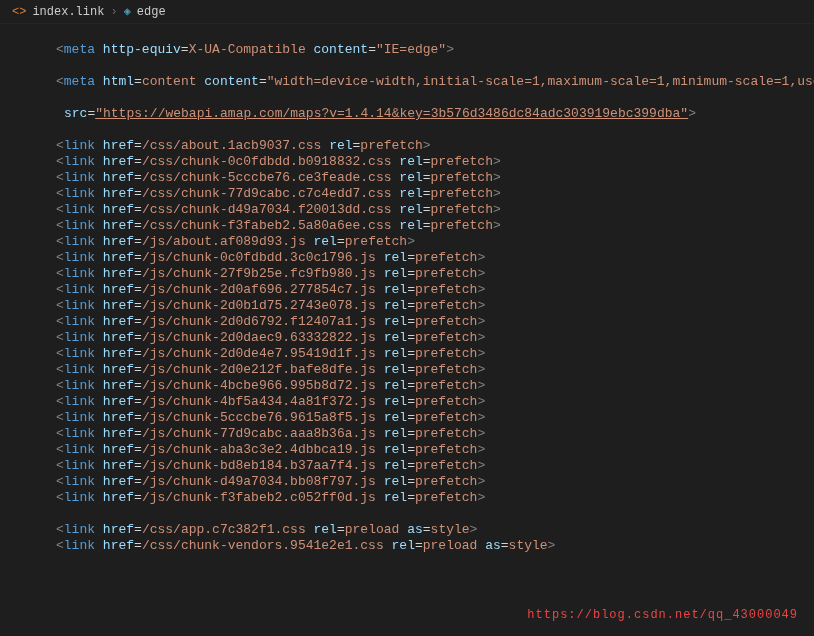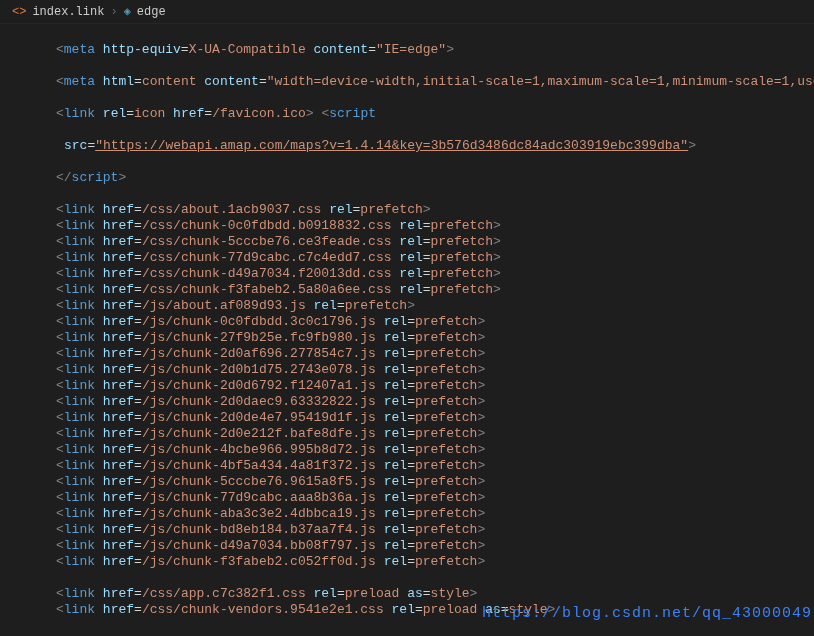--- a/index.html
+++ b/index.html
@@ -11,39 +11,37 @@
 .line{padding:0 16px;height:16px}
 .indent2{padding-left:56px}
 .indent3{padding-left:64px}
 .t{color:#808080}
 .tn{color:#569cd6}
 .an{color:#9cdcfe}
 .av{color:#ce9178}
 .eq{color:#d4d4d4}
 .tx{color:#d4d4d4}
 .ustr{color:#ce9178;text-decoration:underline}
-.watermark{position:absolute;right:2px;bottom:14px;color:#3b82f6;font-size:15px;letter-spacing:1px}
+.watermark{position:absolute;right:16px;bottom:14px;color:#ef4444;font-size:12px;letter-spacing:1px}
 </style>
 </head>
 <body>
 
 <div class="breadcrumb">
   <span style="color:#e37933">&lt;&gt;</span>
   <span>index.link</span>
   <span class="chev">›</span>
   <span class="tag-ico">◈</span>
   <span>edge</span>
 </div>
 
 <div class="editor">
 <div class="line indent2"><span class="t">&lt;</span><span class="tn">meta</span> <span class="an">http-equiv</span><span class="eq">=</span><span class="av">X-UA-Compatible</span> <span class="an">content</span><span class="eq">=</span><span class="av">"IE=edge"</span><span class="t">&gt;</span></div>
 <div class="line indent2"><span class="t">&lt;</span><span class="tn">meta</span> <span class="an">html</span><span class="eq">=</span><span class="av">content</span> <span class="an">content</span><span class="eq">=</span><span class="av">"width=device-width,initial-scale=1,maximum-scale=1,minimum-scale=1,user-scalable=no"</span></div>
-<div class="line indent2"><span class="t">&lt;</span><span class="tn">link</span> <span class="an">rel</span><span class="eq">=</span><span class="av">icon</span> <span class="an">href</span><span class="eq">=</span><span class="av">/favicon.ico</span><span class="t">&gt;</span> <span class="t">&lt;</span><span class="tn">script</span></div>
 <div class="line indent3"><span class="an">src</span><span class="eq">=</span><span class="ustr">"https://webapi.amap.com/maps?v=1.4.14&amp;key=3b576d3486dc84adc303919ebc399dba"</span><span class="t">&gt;</span></div>
-<div class="line indent2"><span class="t">&lt;/</span><span class="tn">script</span><span class="t">&gt;</span></div>
 <div id="prefetch-container"><div class="line indent2"><span class="t">&lt;</span><span class="tn">link</span> <span class="an">href</span><span class="eq">=</span><span class="av">/css/about.1acb9037.css</span> <span class="an">rel</span><span class="eq">=</span><span class="av">prefetch</span><span class="t">&gt;</span></div><div class="line indent2"><span class="t">&lt;</span><span class="tn">link</span> <span class="an">href</span><span class="eq">=</span><span class="av">/css/chunk-0c0fdbdd.b0918832.css</span> <span class="an">rel</span><span class="eq">=</span><span class="av">prefetch</span><span class="t">&gt;</span></div><div class="line indent2"><span class="t">&lt;</span><span class="tn">link</span> <span class="an">href</span><span class="eq">=</span><span class="av">/css/chunk-5cccbe76.ce3feade.css</span> <span class="an">rel</span><span class="eq">=</span><span class="av">prefetch</span><span class="t">&gt;</span></div><div class="line indent2"><span class="t">&lt;</span><span class="tn">link</span> <span class="an">href</span><span class="eq">=</span><span class="av">/css/chunk-77d9cabc.c7c4edd7.css</span> <span class="an">rel</span><span class="eq">=</span><span class="av">prefetch</span><span class="t">&gt;</span></div><div class="line indent2"><span class="t">&lt;</span><span class="tn">link</span> <span class="an">href</span><span class="eq">=</span><span class="av">/css/chunk-d49a7034.f20013dd.css</span> <span class="an">rel</span><span class="eq">=</span><span class="av">prefetch</span><span class="t">&gt;</span></div><div class="line indent2"><span class="t">&lt;</span><span class="tn">link</span> <span class="an">href</span><span class="eq">=</span><span class="av">/css/chunk-f3fabeb2.5a80a6ee.css</span> <span class="an">rel</span><span class="eq">=</span><span class="av">prefetch</span><span class="t">&gt;</span></div><div class="line indent2"><span class="t">&lt;</span><span class="tn">link</span> <span class="an">href</span><span class="eq">=</span><span class="av">/js/about.af089d93.js</span> <span class="an">rel</span><span class="eq">=</span><span class="av">prefetch</span><span class="t">&gt;</span></div><div class="line indent2"><span class="t">&lt;</span><span class="tn">link</span> <span class="an">href</span><span class="eq">=</span><span class="av">/js/chunk-0c0fdbdd.3c0c1796.js</span> <span class="an">rel</span><span class="eq">=</span><span class="av">prefetch</span><span class="t">&gt;</span></div><div class="line indent2"><span class="t">&lt;</span><span class="tn">link</span> <span class="an">href</span><span class="eq">=</span><span class="av">/js/chunk-27f9b25e.fc9fb980.js</span> <span class="an">rel</span><span class="eq">=</span><span class="av">prefetch</span><span class="t">&gt;</span></div><div class="line indent2"><span class="t">&lt;</span><span class="tn">link</span> <span class="an">href</span><span class="eq">=</span><span class="av">/js/chunk-2d0af696.277854c7.js</span> <span class="an">rel</span><span class="eq">=</span><span class="av">prefetch</span><span class="t">&gt;</span></div><div class="line indent2"><span class="t">&lt;</span><span class="tn">link</span> <span class="an">href</span><span class="eq">=</span><span class="av">/js/chunk-2d0b1d75.2743e078.js</span> <span class="an">rel</span><span class="eq">=</span><span class="av">prefetch</span><span class="t">&gt;</span></div><div class="line indent2"><span class="t">&lt;</span><span class="tn">link</span> <span class="an">href</span><span class="eq">=</span><span class="av">/js/chunk-2d0d6792.f12407a1.js</span> <span class="an">rel</span><span class="eq">=</span><span class="av">prefetch</span><span class="t">&gt;</span></div><div class="line indent2"><span class="t">&lt;</span><span class="tn">link</span> <span class="an">href</span><span class="eq">=</span><span class="av">/js/chunk-2d0daec9.63332822.js</span> <span class="an">rel</span><span class="eq">=</span><span class="av">prefetch</span><span class="t">&gt;</span></div><div class="line indent2"><span class="t">&lt;</span><span class="tn">link</span> <span class="an">href</span><span class="eq">=</span><span class="av">/js/chunk-2d0de4e7.95419d1f.js</span> <span class="an">rel</span><span class="eq">=</span><span class="av">prefetch</span><span class="t">&gt;</span></div><div class="line indent2"><span class="t">&lt;</span><span class="tn">link</span> <span class="an">href</span><span class="eq">=</span><span class="av">/js/chunk-2d0e212f.bafe8dfe.js</span> <span class="an">rel</span><span class="eq">=</span><span class="av">prefetch</span><span class="t">&gt;</span></div><div class="line indent2"><span class="t">&lt;</span><span class="tn">link</span> <span class="an">href</span><span class="eq">=</span><span class="av">/js/chunk-4bcbe966.995b8d72.js</span> <span class="an">rel</span><span class="eq">=</span><span class="av">prefetch</span><span class="t">&gt;</span></div><div class="line indent2"><span class="t">&lt;</span><span class="tn">link</span> <span class="an">href</span><span class="eq">=</span><span class="av">/js/chunk-4bf5a434.4a81f372.js</span> <span class="an">rel</span><span class="eq">=</span><span class="av">prefetch</span><span class="t">&gt;</span></div><div class="line indent2"><span class="t">&lt;</span><span class="tn">link</span> <span class="an">href</span><span class="eq">=</span><span class="av">/js/chunk-5cccbe76.9615a8f5.js</span> <span class="an">rel</span><span class="eq">=</span><span class="av">prefetch</span><span class="t">&gt;</span></div><div class="line indent2"><span class="t">&lt;</span><span class="tn">link</span> <span class="an">href</span><span class="eq">=</span><span class="av">/js/chunk-77d9cabc.aaa8b36a.js</span> <span class="an">rel</span><span class="eq">=</span><span class="av">prefetch</span><span class="t">&gt;</span></div><div class="line indent2"><span class="t">&lt;</span><span class="tn">link</span> <span class="an">href</span><span class="eq">=</span><span class="av">/js/chunk-aba3c3e2.4dbbca19.js</span> <span class="an">rel</span><span class="eq">=</span><span class="av">prefetch</span><span class="t">&gt;</span></div><div class="line indent2"><span class="t">&lt;</span><span class="tn">link</span> <span class="an">href</span><span class="eq">=</span><span class="av">/js/chunk-bd8eb184.b37aa7f4.js</span> <span class="an">rel</span><span class="eq">=</span><span class="av">prefetch</span><span class="t">&gt;</span></div><div class="line indent2"><span class="t">&lt;</span><span class="tn">link</span> <span class="an">href</span><span class="eq">=</span><span class="av">/js/chunk-d49a7034.bb08f797.js</span> <span class="an">rel</span><span class="eq">=</span><span class="av">prefetch</span><span class="t">&gt;</span></div><div class="line indent2"><span class="t">&lt;</span><span class="tn">link</span> <span class="an">href</span><span class="eq">=</span><span class="av">/js/chunk-f3fabeb2.c052ff0d.js</span> <span class="an">rel</span><span class="eq">=</span><span class="av">prefetch</span><span class="t">&gt;</span></div></div>
 <div id="preload-container"><div class="line indent2"><span class="t">&lt;</span><span class="tn">link</span> <span class="an">href</span><span class="eq">=</span><span class="av">/css/app.c7c382f1.css</span> <span class="an">rel</span><span class="eq">=</span><span class="av">preload</span> <span class="an">as</span><span class="eq">=</span><span class="av">style</span><span class="t">&gt;</span></div><div class="line indent2"><span class="t">&lt;</span><span class="tn">link</span> <span class="an">href</span><span class="eq">=</span><span class="av">/css/chunk-vendors.9541e2e1.css</span> <span class="an">rel</span><span class="eq">=</span><span class="av">preload</span> <span class="an">as</span><span class="eq">=</span><span class="av">style</span><span class="t">&gt;</span></div></div>
 
 
 
 
 
 </div>
 
 <div class="watermark">https://blog.csdn.net/qq_43000049</div>

